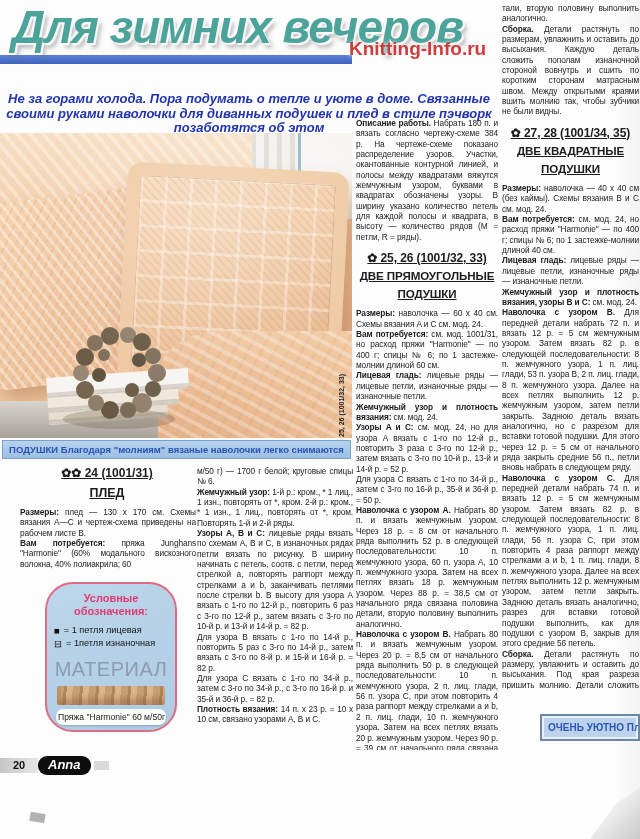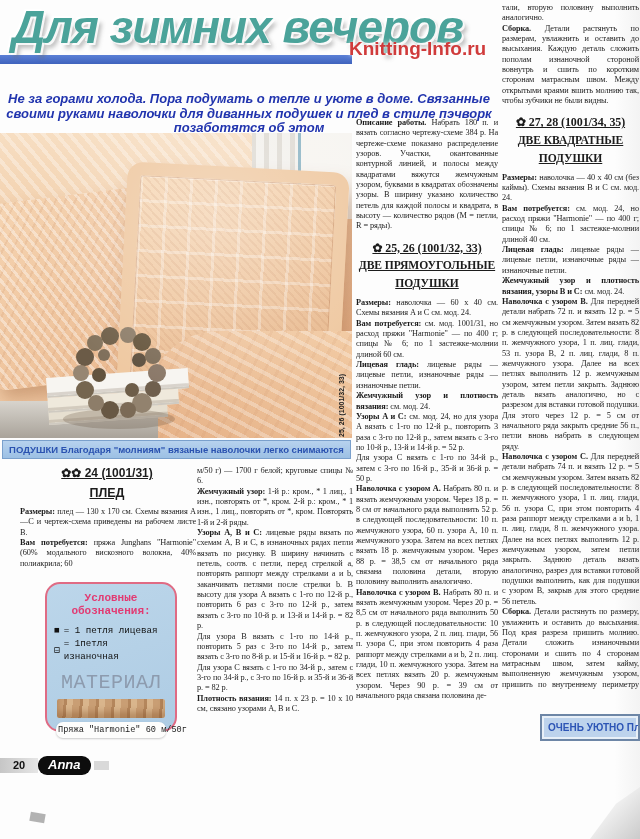--- a/index.html
+++ b/index.html
@@ -78,35 +78,35 @@
     font-size:9.5px; font-weight:bold; color:#2a52b0;
     display:flex; align-items:center; justify-content:center; white-space:nowrap;
   }
   .side-label {
     position:absolute; left:338px; top:437px; width:140px;
     transform:rotate(-90deg); transform-origin:0 0;
     font-size:7px; font-weight:bold; color:#222; white-space:nowrap;
   }
   
   .col { position:absolute; text-align:justify; font-size:8.3px; line-height:10.35px;
-    letter-spacing:-0.1px; color:#1c1c1c; overflow:hidden;font-family:Liberation Serif, serif; }
+    letter-spacing:-0.1px; color:#1c1c1c; overflow:hidden; }
   .col p.para { margin:0; }
   .col1 { left:20px;  top:507px; width:176px; height:80px; }
   .col2 { left:197px; top:466px; width:156px; height:290px; }
   .col3 { left:356px; top:118px; width:142px; height:632px; }
   .col4 { left:502px; top:3px;   width:137px; height:686px; }
   .sec-head { text-align:center; font-weight:bold; margin:11px 0 5px; }
   .sec-head .num { font-size:12px; text-decoration:underline; margin-bottom:4px; white-space:nowrap; }
   .sec-head .ttl { font-size:11.6px; text-decoration:underline; line-height:1.55; }
   .pled-head { position:absolute; left:18px; top:466px; width:178px; margin:0; }
   .pled-head .ttl { font-size:12.5px; }
   
   .legend { position:absolute; left:45px; top:582px; width:132px; height:150px;
     background:linear-gradient(160deg,#bcd6ea,#aeccE4); border:2px solid #e06b84;
-    border-radius:15px; padding:8px 7px 7px;font-family:Liberation Mono, monospace; }
+    border-radius:28px; padding:8px 7px 7px; }
   .legend-title { text-align:center; font-weight:bold; font-size:11px; line-height:12.5px;
     color:#e23a72; margin-bottom:7px; }
   .legend-item { font-size:9.2px; line-height:13px; color:#111; display:flex; gap:4px; align-items:center; }
   .legend-item .sym { font-size:9.5px; }
   .material { text-align:center; font-size:20px; letter-spacing:.5px; color:#8d9bae; margin:8px 0 5px; }
   .swatch { height:19px; margin:0 3px; border-radius:2px;
     background:repeating-linear-gradient(95deg,#c99e74 0 7px,#b4865c 7px 10px,#d9b58c 10px 16px),
                linear-gradient(#caa078,#b88a60);
     box-shadow:inset 0 -6px 6px rgba(120,70,30,.35); }
   .pill { margin:4px 2px 0; background:#fdfdfc; border-radius:7px; padding:3px 2px;

